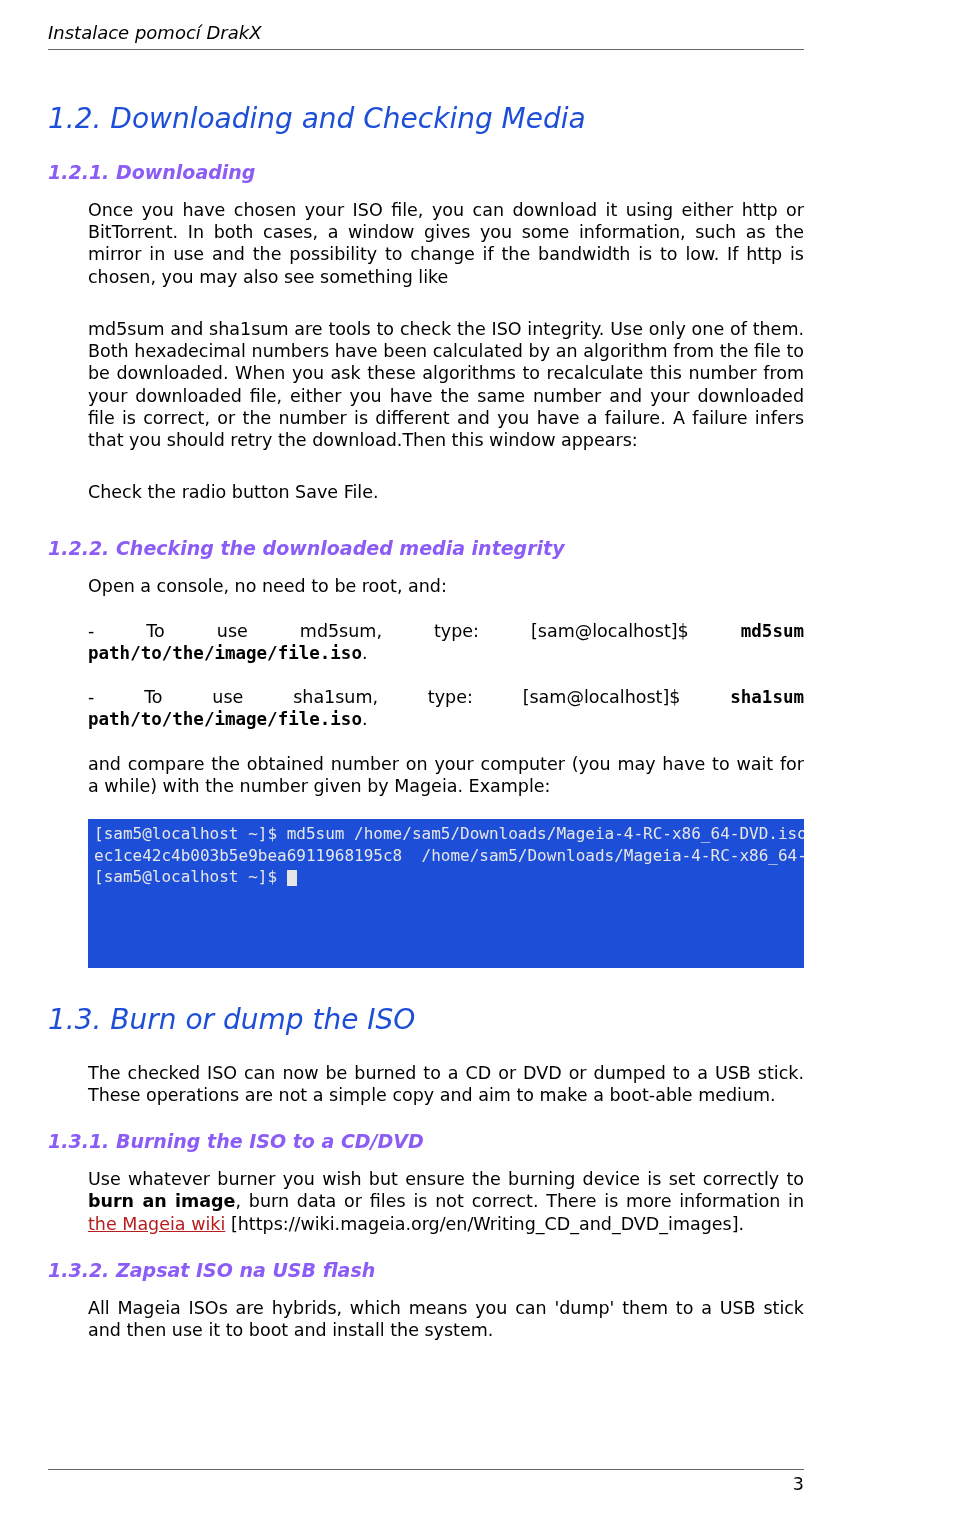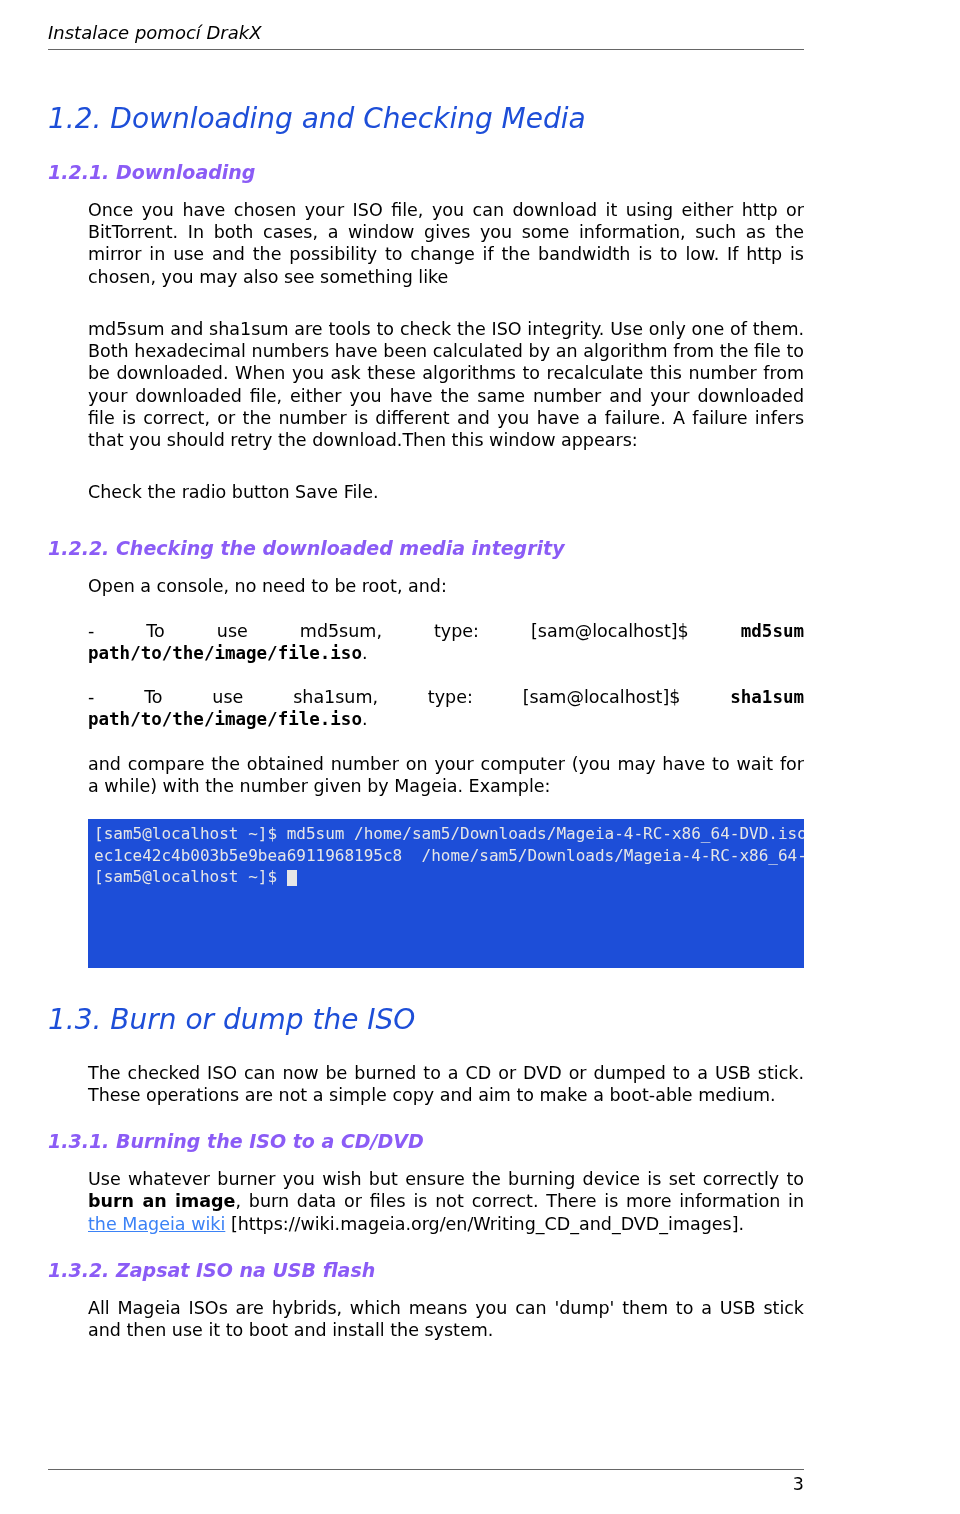--- a/index.html
+++ b/index.html
@@ -5,21 +5,21 @@
   * { box-sizing: border-box; margin: 0; padding: 0; }
   html, body { width: 960px; background: #fff; font-family: "DejaVu Sans", "Liberation Sans", Arial, sans-serif; color: #000; }
   .page { width: 852px; min-height: 1514px; padding: 22px 48px 20px 48px; position: relative; }
   .header-title { font-style: italic; font-size: 18px; font-family: "DejaVu Sans", Arial, sans-serif; }
   .hr-top { border: none; border-top: 1px solid #666; margin-top: 6px; }
   .h3 { font-family: "DejaVu Sans", Arial, sans-serif; font-style: italic; font-weight: 400; font-size: 28px; color: #1d4ed8; margin-top: 52px; margin-bottom: 26px; }
   .h4 { font-family: "DejaVu Sans", Arial, sans-serif; font-style: italic; font-weight: bold; font-size: 19px; color: #8b5cf6; margin-top: 34px; margin-bottom: 16px; }
   .body-text { font-size: 17.5px; line-height: 1.27; text-align: justify; margin-bottom: 22px; }
   .indent { padding-left: 40px; }
   .mono { font-family: "DejaVu Sans Mono", "Liberation Mono", monospace; font-weight: bold; }
-  .link { color: #3b82f6; text-decoration: underline; }
+  .link { color: #b91c1c; text-decoration: underline; }
   .terminal { background: #1d4ed8; color: #e6e6e6; font-family: "DejaVu Sans Mono", monospace; font-size: 16px; line-height: 1.35; padding: 4px 6px 80px 6px; white-space: pre; overflow: hidden; }
   .cursor { display:inline-block; width: 10px; height: 16px; background:#e6e6e6; vertical-align: text-bottom; }
   .footer { position: absolute; bottom: 20px; left: 48px; right: 48px; }
   .hr-bottom { border: none; border-top: 1px solid #666; }
   .page-num { text-align: right; font-size: 17.5px; margin-top: 4px; }
   strong { font-weight: bold; }
 </style>
 </head>
 <body>
 

